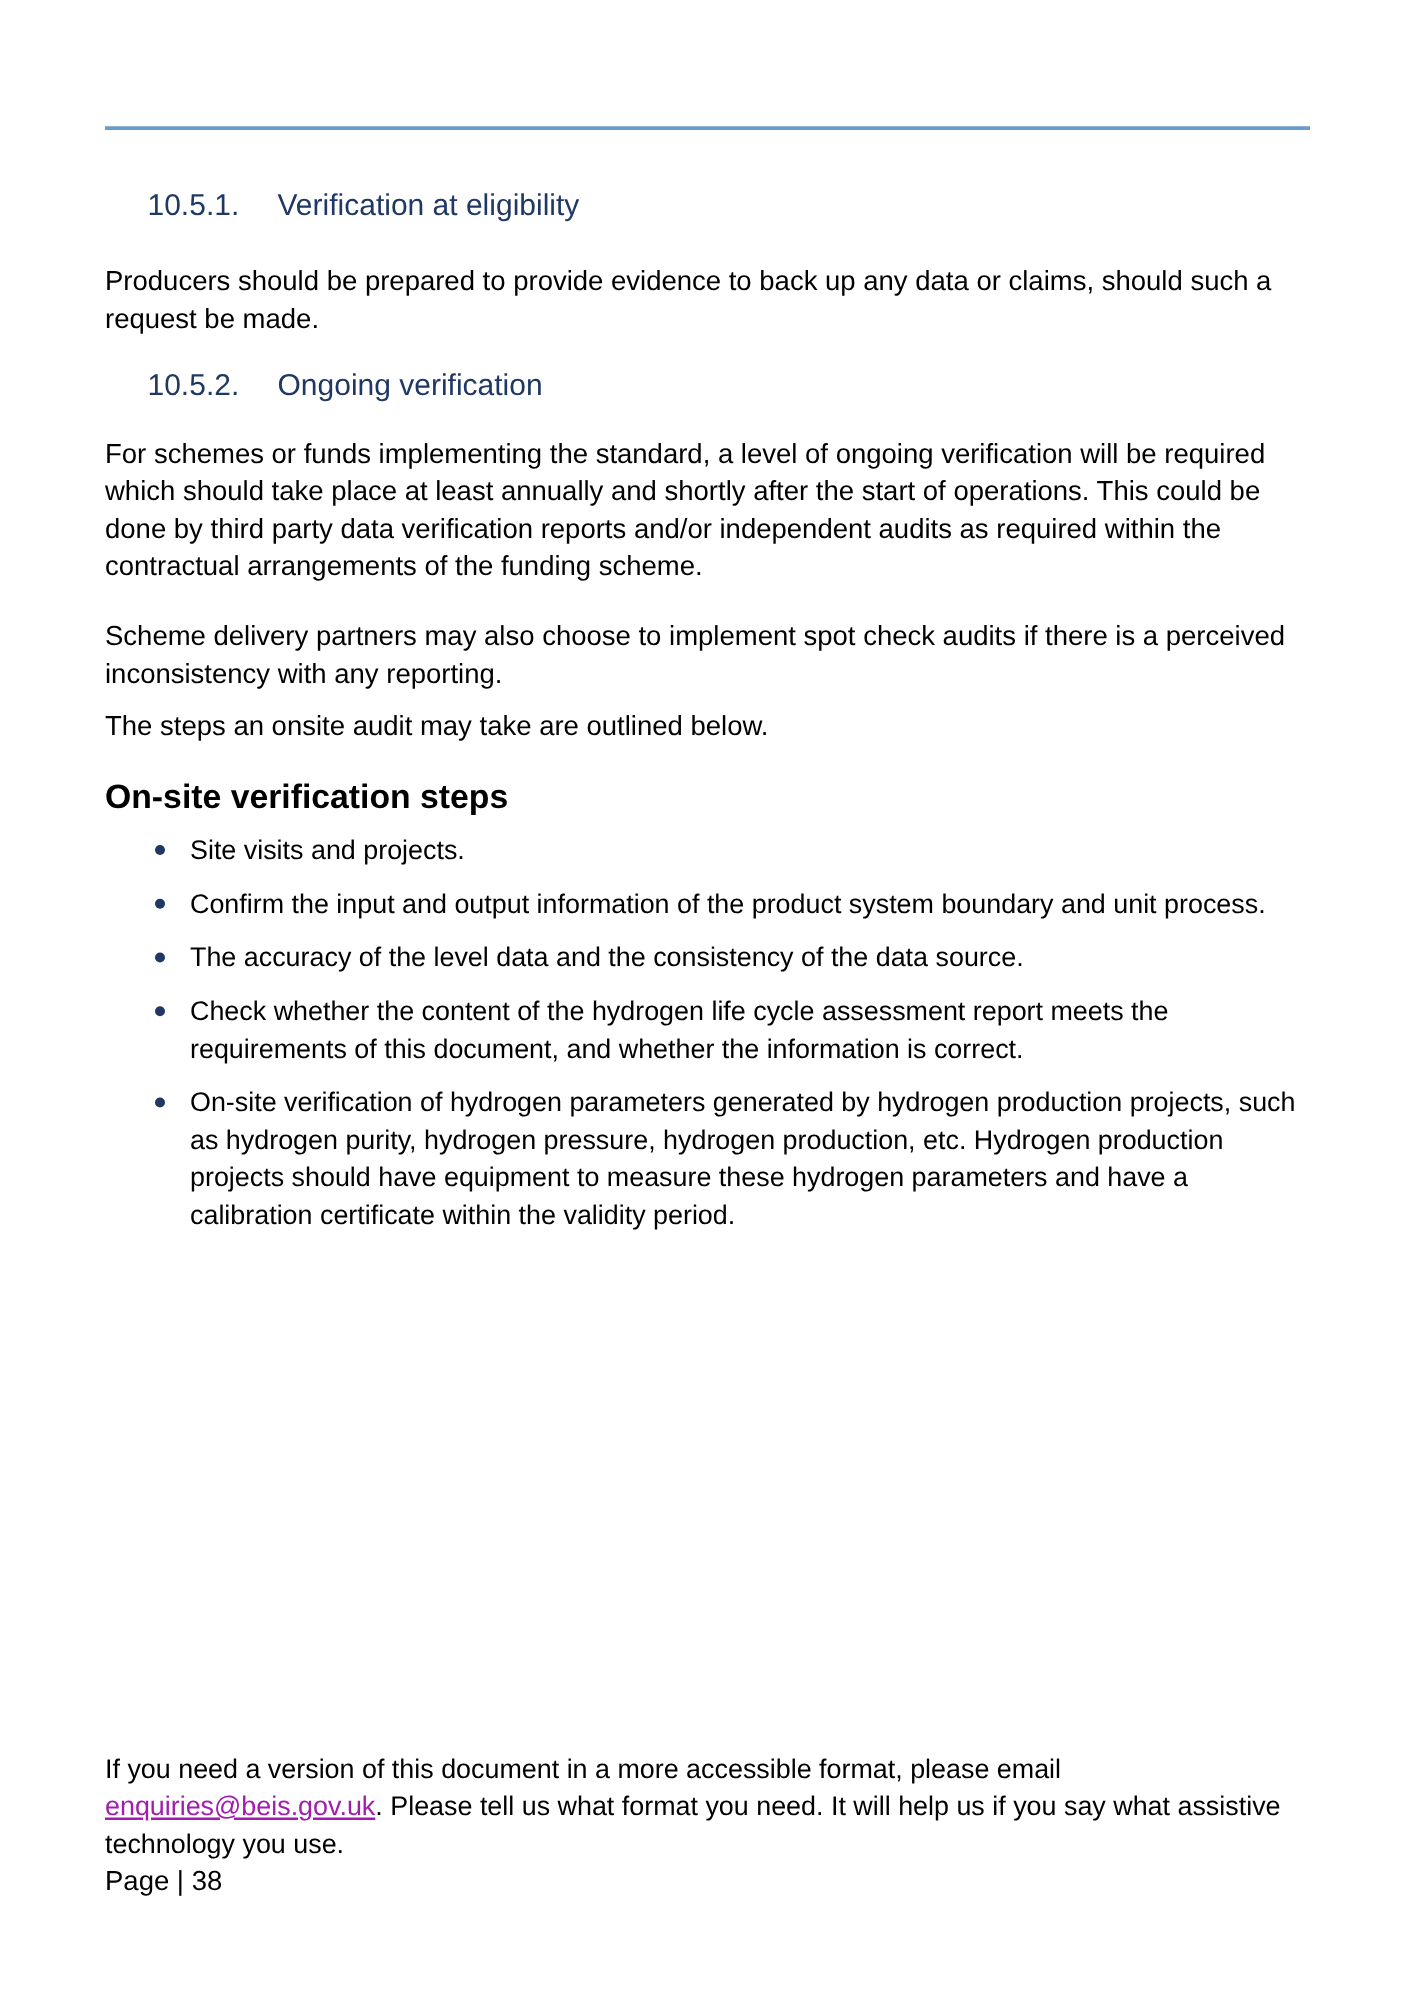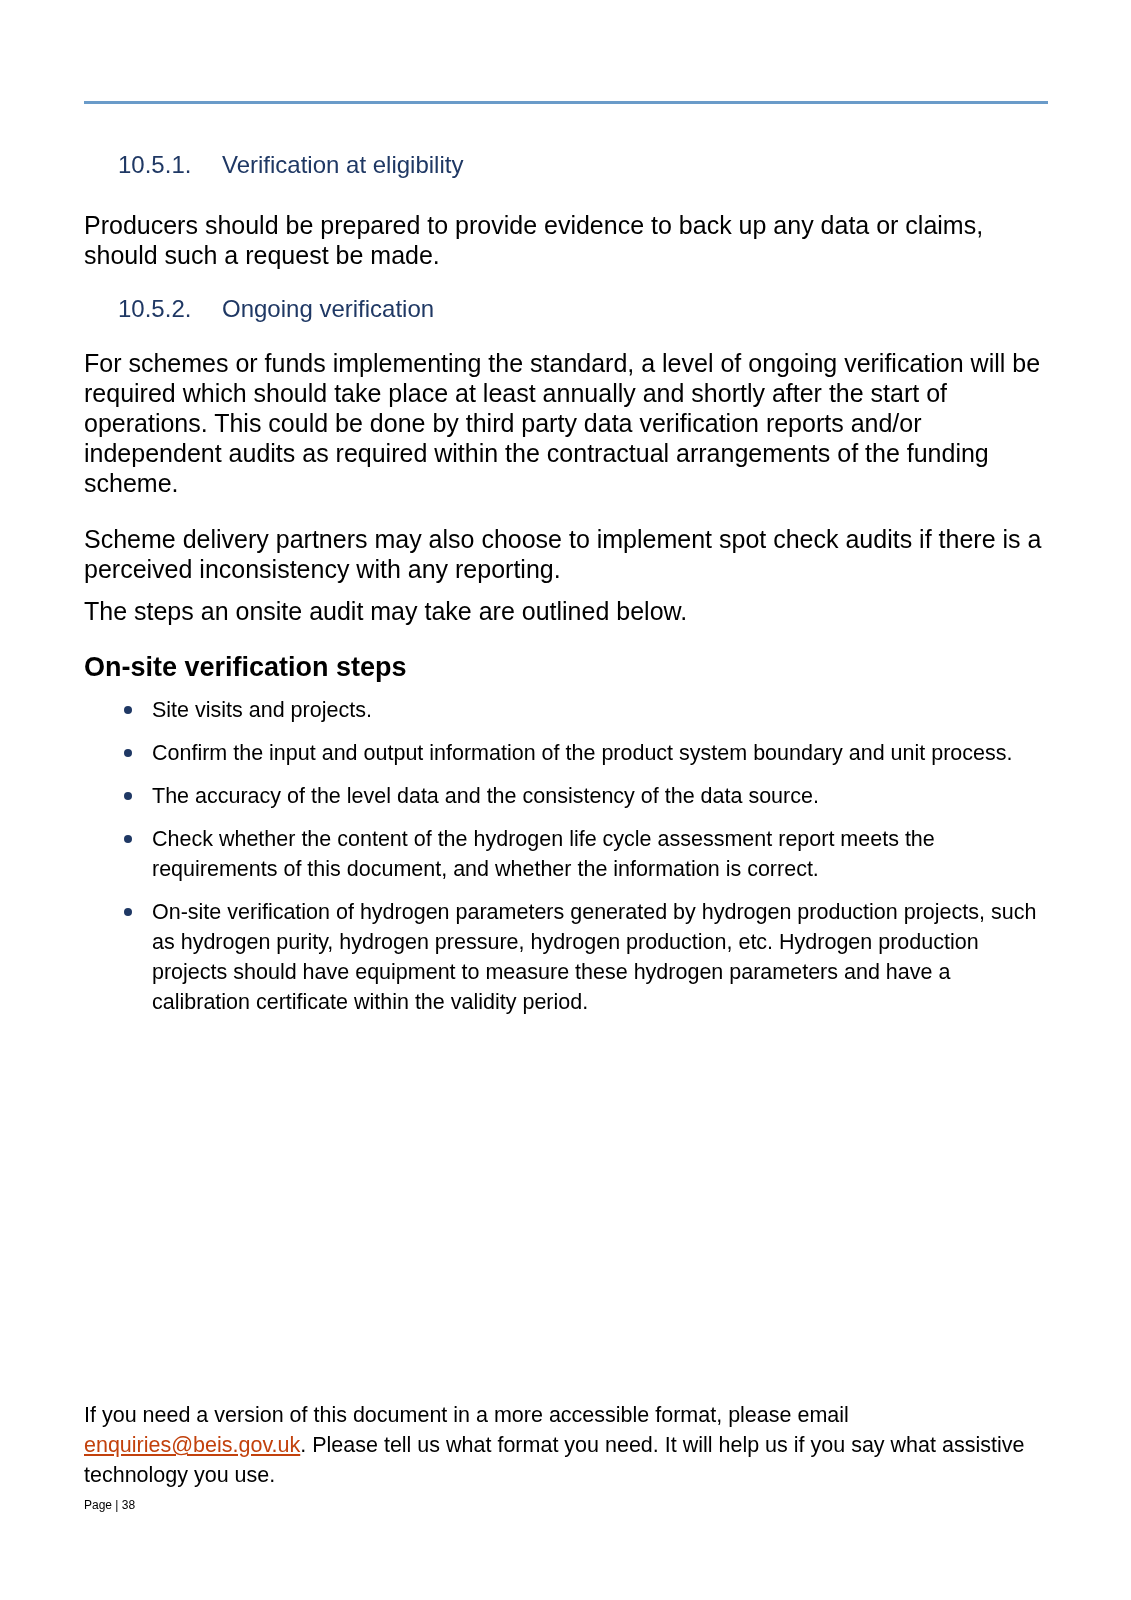--- a/index.html
+++ b/index.html
@@ -32,21 +32,21 @@
     font-size: 24px;
     font-weight: 400;
     line-height: 30px;
     color: #1f3864;
   }
   .section-number {
     display: inline-block;
     width: 104px;
   }
   .body-para {
-    font-size: 25px;
+    font-size: 22px;
     line-height: 30px;
     color: #000000;
   }
   .p1 { margin-top: 30px; }
   .h2-2 { margin-top: 24px; }
   .p2 { margin-top: 24px; }
   .p3 { margin-top: 26px; }
   .p4 { margin-top: 12px; }
   .list-heading {
     margin-top: 26px;
@@ -81,29 +81,29 @@
   .footer-block {
     position: absolute;
     left: 84px;
     top: 1400px;
     width: 964px;
     font-size: 21.5px;
     line-height: 30px;
     color: #000000;
   }
   .footer-block a {
-    color: #c2410c;
+    color: #a21caf;
     text-decoration: underline;
     cursor: pointer;
   }
   .page-number {
     position: absolute;
     left: 84px;
     top: 1494px;
-    font-size: 12px;
+    font-size: 22px;
     line-height: 22px;
     color: #000000;
     text-align: right;
   }
 </style>
 </head>
 <body>
 
 <div class="page">
 

